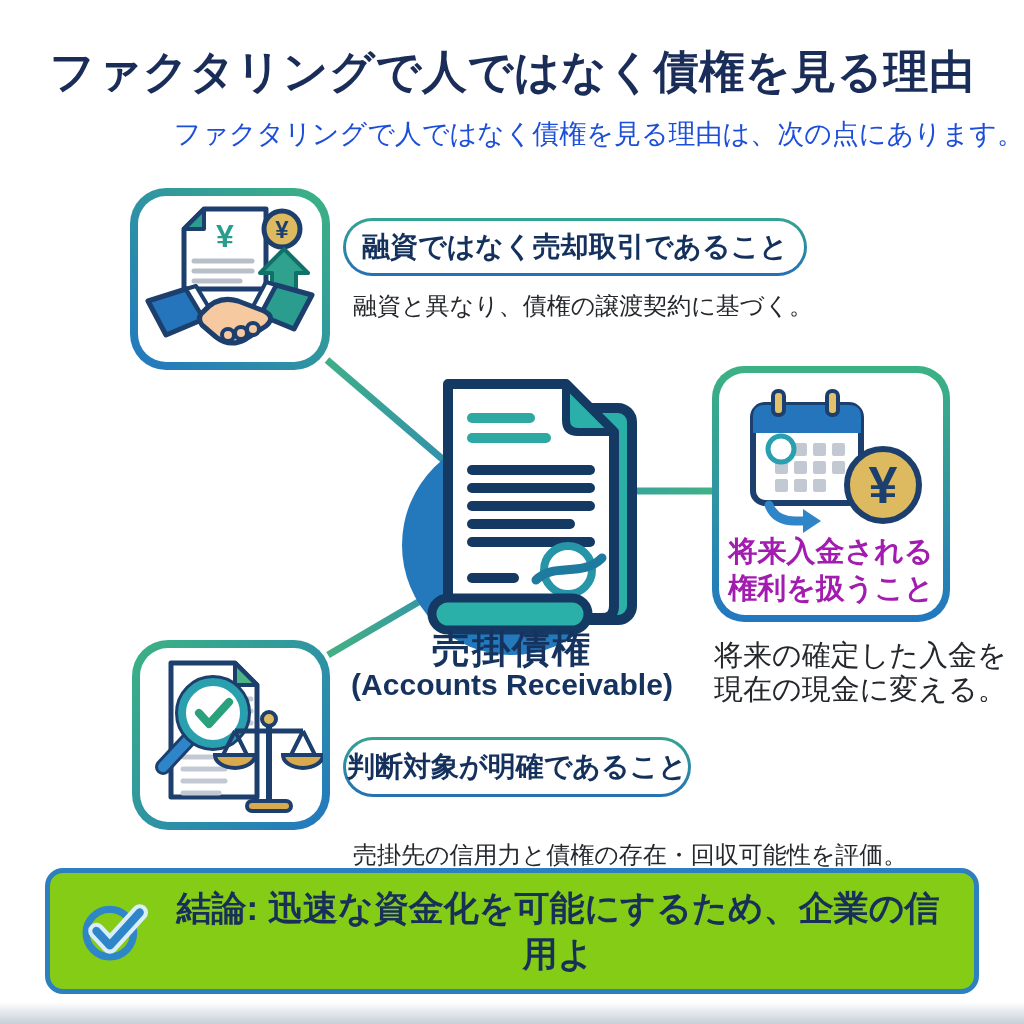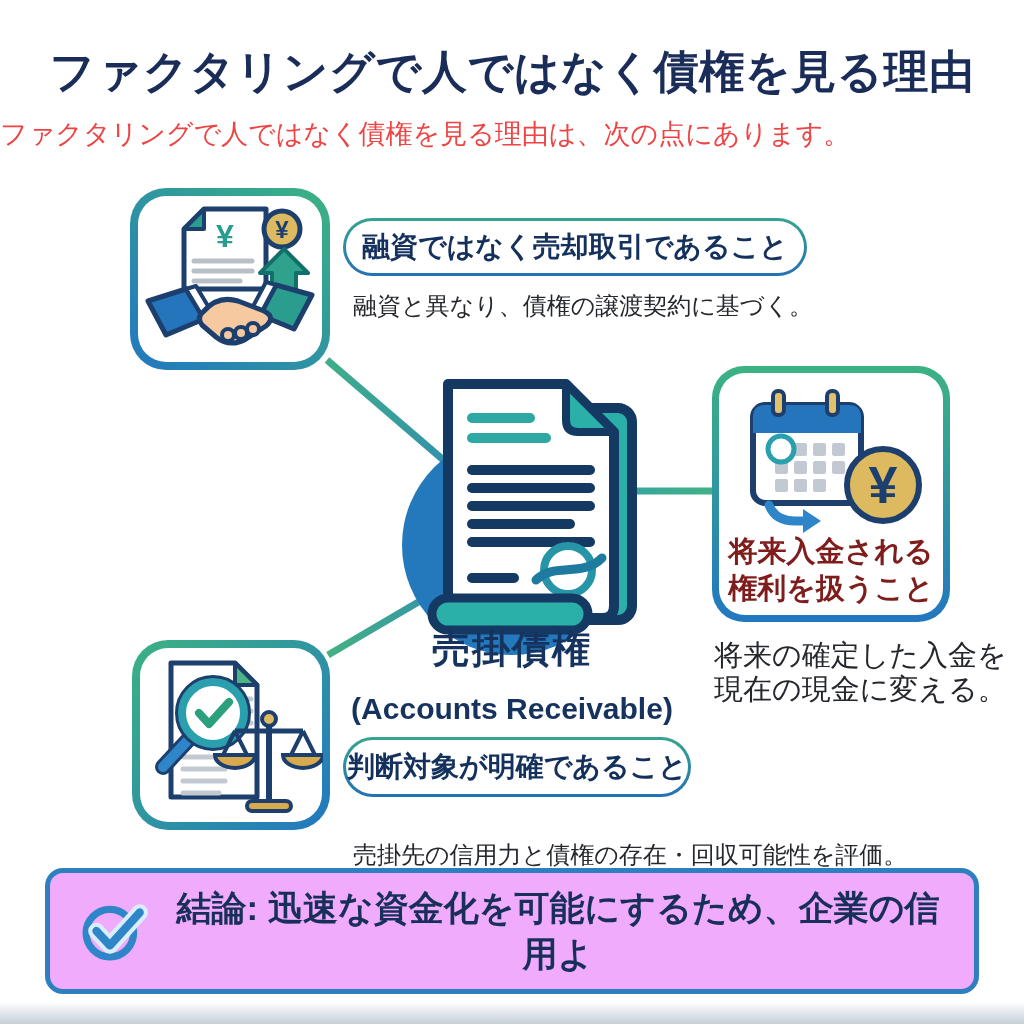--- a/index.html
+++ b/index.html
@@ -7,68 +7,68 @@
     width:1024px;height:1024px;position:relative;overflow:hidden;
     background:#ffffff;
     font-family:"Liberation Sans","DejaVu Sans",sans-serif;
   }
   *{box-sizing:border-box;}
   .title{
     position:absolute;top:42px;left:0;width:1024px;text-align:center;
     font-size:45px;font-weight:800;color:#1a2c58;letter-spacing:0.5px;
   }
   .subtitle{
-    position:absolute;top:116px;left:0;width:1024px;text-align:left;
-    font-size:27px;font-weight:500;color:#ef4444;
+    position:absolute;top:116px;left:0;width:1024px;text-align:right;
+    font-size:27px;font-weight:500;color:#1d4ed8;
   }
   .connectors{position:absolute;left:0;top:0;z-index:1;}
   .center-circle{
     position:absolute;left:402px;top:435px;width:220px;height:220px;
     border-radius:50%;background:#2478bc;z-index:2;
   }
   .doc-svg{position:absolute;left:418px;top:374px;z-index:3;}
   .center-label{
     position:absolute;top:624px;left:0;width:1024px;text-align:center;
     font-size:38px;font-weight:800;color:#15335e;letter-spacing:2px;z-index:3;
   }
   .center-sublabel{
     position:absolute;top:668px;left:0;width:1024px;text-align:center;
-    font-size:30px;font-weight:800;color:#15335e;z-index:3;margin-top:24px;
+    font-size:30px;font-weight:800;color:#15335e;z-index:3;
   }
   .icon-card{position:absolute;border-radius:36px;padding:8px;z-index:4;}
   .icon-card .inner{
     width:100%;height:100%;background:#ffffff;border-radius:28px;
     display:flex;align-items:center;justify-content:center;flex-direction:column;
   }
   #card-handshake{left:130px;top:188px;width:200px;height:182px;
     background:linear-gradient(to top right,#2277c0,#3cb283);}
   #card-magnifier{left:132px;top:640px;width:198px;height:190px;
     background:linear-gradient(135deg,#3cb283,#2277c0);}
   #card-calendar{left:712px;top:366px;width:238px;height:256px;
     background:linear-gradient(to bottom,#3cb283,#2277c0);border-radius:32px;padding:7px;}
   #card-calendar .inner{border-radius:26px;justify-content:flex-start;padding-top:8px;}
   .right-label{
-    font-size:29px;font-weight:800;color:#7f1d1d;line-height:37px;text-align:center;
+    font-size:29px;font-weight:800;color:#a21caf;line-height:37px;text-align:center;
   }
   .pill{position:absolute;padding:3px;border-radius:30px;z-index:4;
     background:linear-gradient(to bottom,#37a491,#2470b5);}
   .pill .inner{
     background:#ffffff;border-radius:27px;width:100%;height:100%;
     display:flex;align-items:center;justify-content:center;
     font-size:28px;font-weight:800;color:#14305c;white-space:nowrap;
   }
   #pill-1{left:343px;top:218px;width:464px;height:58px;}
   #pill-2{left:343px;top:725px;width:348px;height:60px;margin-top:12px;}
   .desc{position:absolute;font-size:24px;font-weight:500;color:#24272c;z-index:4;white-space:nowrap;}
   #desc-1{left:353px;top:290px;}
   #desc-2{left:353px;top:799px;margin-top:40px;}
   #desc-right{left:714px;top:638px;font-size:29px;line-height:34px;}
   .conclusion{
     position:absolute;left:45px;top:868px;width:934px;height:126px;
-    background:#f0abfc;border:5px solid #2e7fc0;border-radius:18px;
+    background:#84cc16;border:5px solid #2e7fc0;border-radius:18px;
     display:flex;align-items:center;z-index:5;
   }
   .conclusion .check{margin-left:32px;flex:0 0 auto;}
   .conclusion .text{
     flex:1;text-align:center;font-size:35px;font-weight:800;color:#182f5a;
     line-height:46px;margin:0 18px 0 12px;
   }
   .bottom-fade{
     position:absolute;left:0;bottom:0;width:1024px;height:22px;z-index:6;
     background:linear-gradient(to bottom,rgba(255,255,255,0),#c6cfd8);

